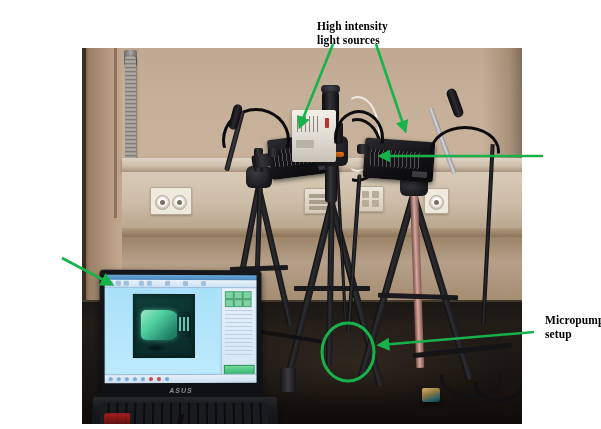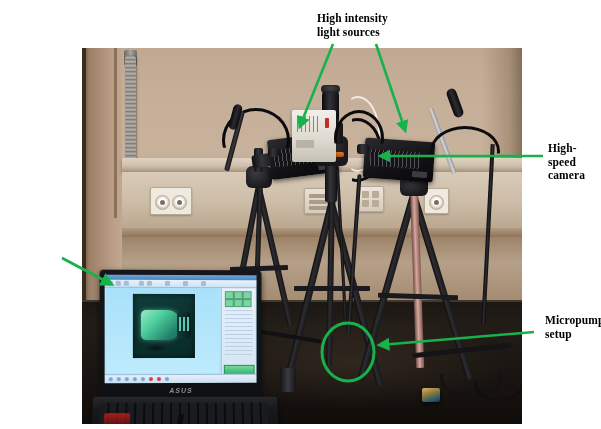--- a/index.html
+++ b/index.html
@@ -387,21 +387,21 @@
   .ann-label {
     position: absolute;
     font-family: "Liberation Serif", "DejaVu Serif", serif;
     font-weight: bold;
     font-size: 11.5px;
     line-height: 13.5px;
     color: #000000;
     white-space: pre-line;
     letter-spacing: 0.1px;
   }
-  #label-lights     { left: 317px; top: 12px;   text-align: left; }
+  #label-lights     { left: 317px; top: 20px;   text-align: left; }
   #label-camera     { left: 548px; top: 142px; text-align: left; }
   #label-video      { left: 4px;   top: 250px; text-align: left; }
   #label-micropump  { left: 545px; top: 314px; text-align: left; }
 </style>
 </head>
 <body>
 
 <div id="figure">
 
   <div id="photo">
@@ -631,20 +631,18 @@
 
     <g>
       <line x1="534" y1="332" x2="380" y2="345" stroke="#18B24B" stroke-width="2.6" marker-end="url(#arrowhead)"></line>
     </g>
     <ellipse cx="348" cy="352" rx="26" ry="29" fill="none" stroke="#18B24B" stroke-width="3"></ellipse>
   </svg>
 
   <div class="ann-label" id="label-lights">High intensity
 light sources</div>
 
-  <div class="ann-label" id="label-camera">High-speed
-camera</div>
 
 
   <div class="ann-label" id="label-micropump">Micropump
 setup</div>
 
 </div>
 
 </body></html>

